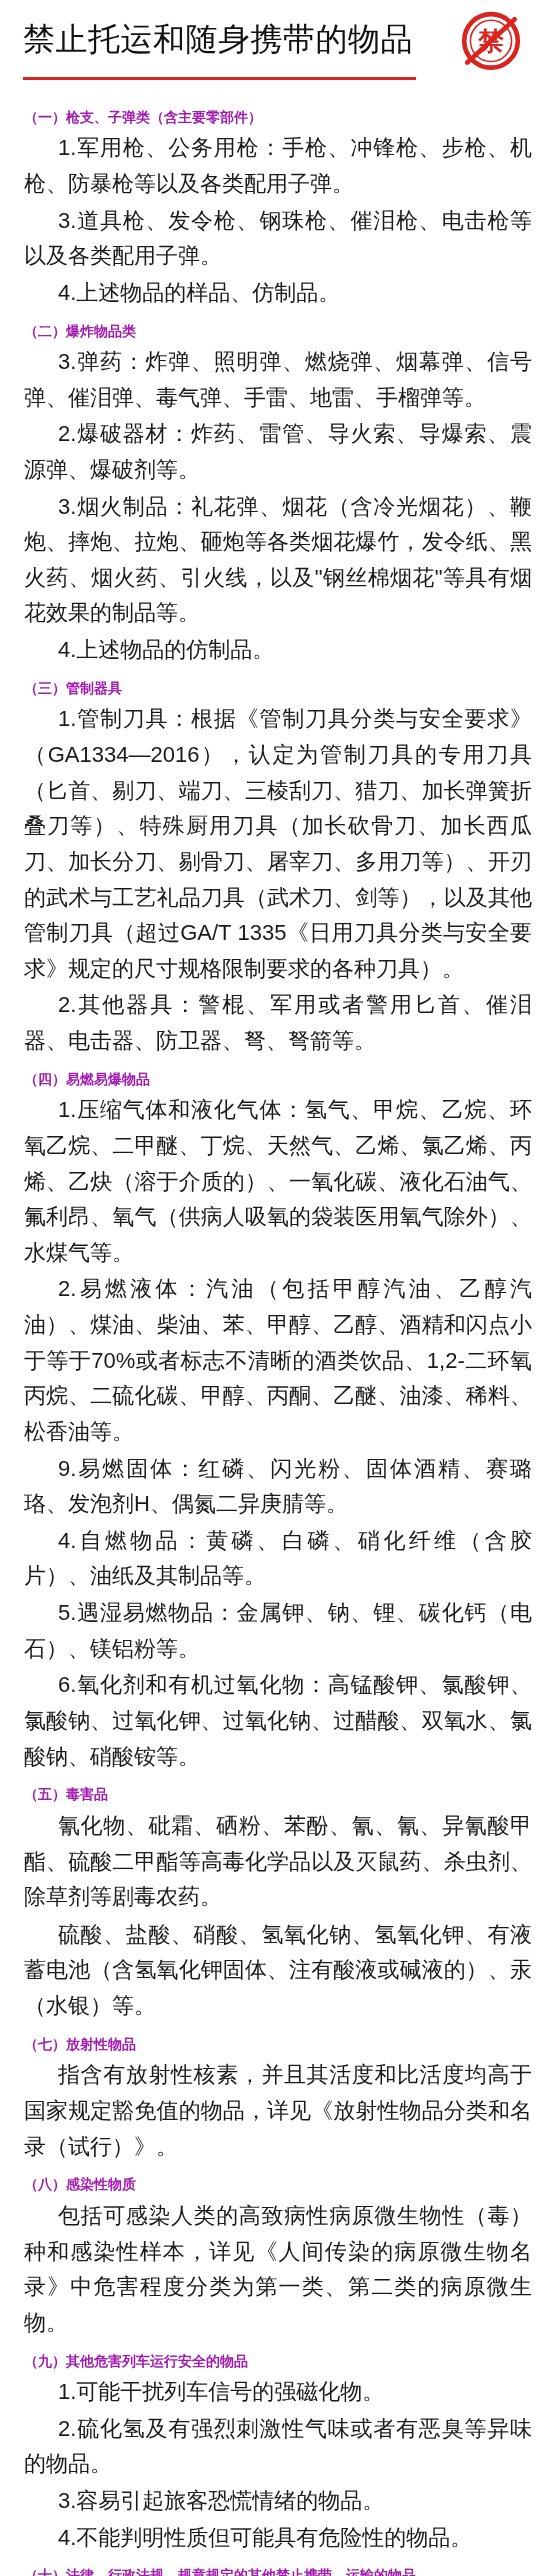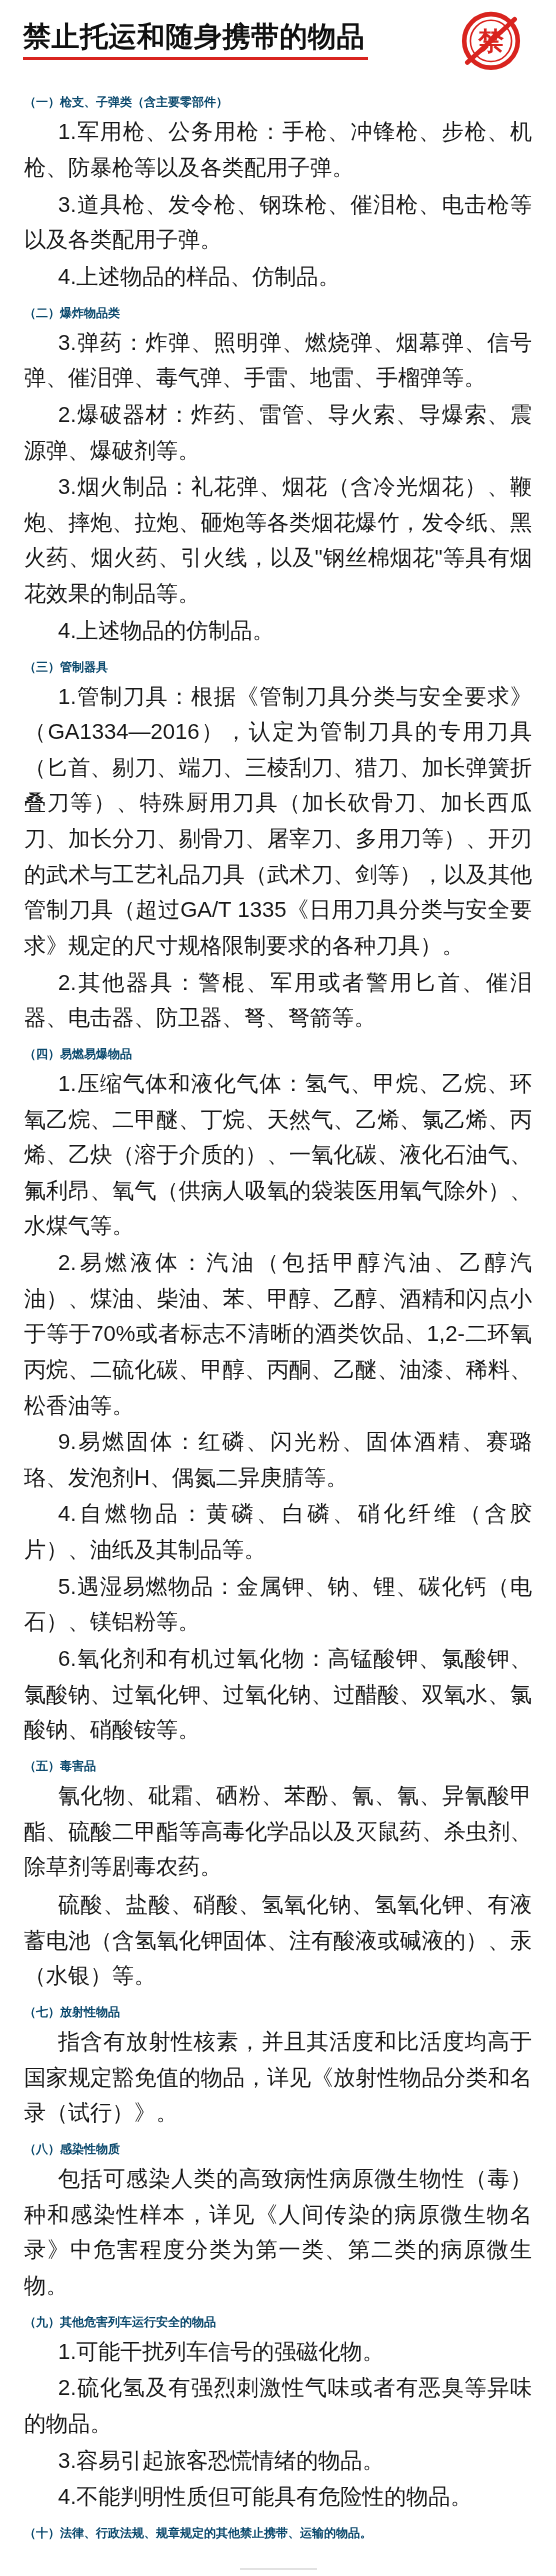--- a/index.html
+++ b/index.html
@@ -23,50 +23,50 @@
   }
 
   
   .header {
     position: relative;
     padding: 18.5px 20.6px 9.3px 23px;
     min-height: 77px;
     box-sizing: border-box;
   }
   .header-title {
-    font-size: 28px;
-    font-weight: bold;
+    font-size: 32px;
+    font-weight: normal;
     letter-spacing: 0.5px;
     color: #111111;
     line-height: 1.3;
     display: inline-block;
     border-bottom: 3.1px solid #d9241f;
-    padding-bottom: 2px;
+    padding-bottom: 17px;
     padding-right: 3.1px;
   }
   .ban-stamp {
     position: absolute;
     right: 30px;
     top: 9.3px;
     width: 70px;
     height: 70px;
   }
   .ban-stamp svg { display: block; }
 
   
   .content {
     padding: 7.2px 24px 0 24px;
   }
   .section {
     margin-bottom: 2.1px;
   }
   .section-title {
-    font-size: 12px;
+    font-size: 14px;
     font-weight: bold;
-    color: #0c4a6e;
+    color: #a21caf;
     line-height: 1.75;
     margin: 8.2px 0 1px 0;
   }
   .para {
     font-size: 22px;
     line-height: 1.62;
     color: #1a1a1a;
     margin: 0 0 1px 0;
     text-align: justify;
     text-justify: inter-ideograph;

